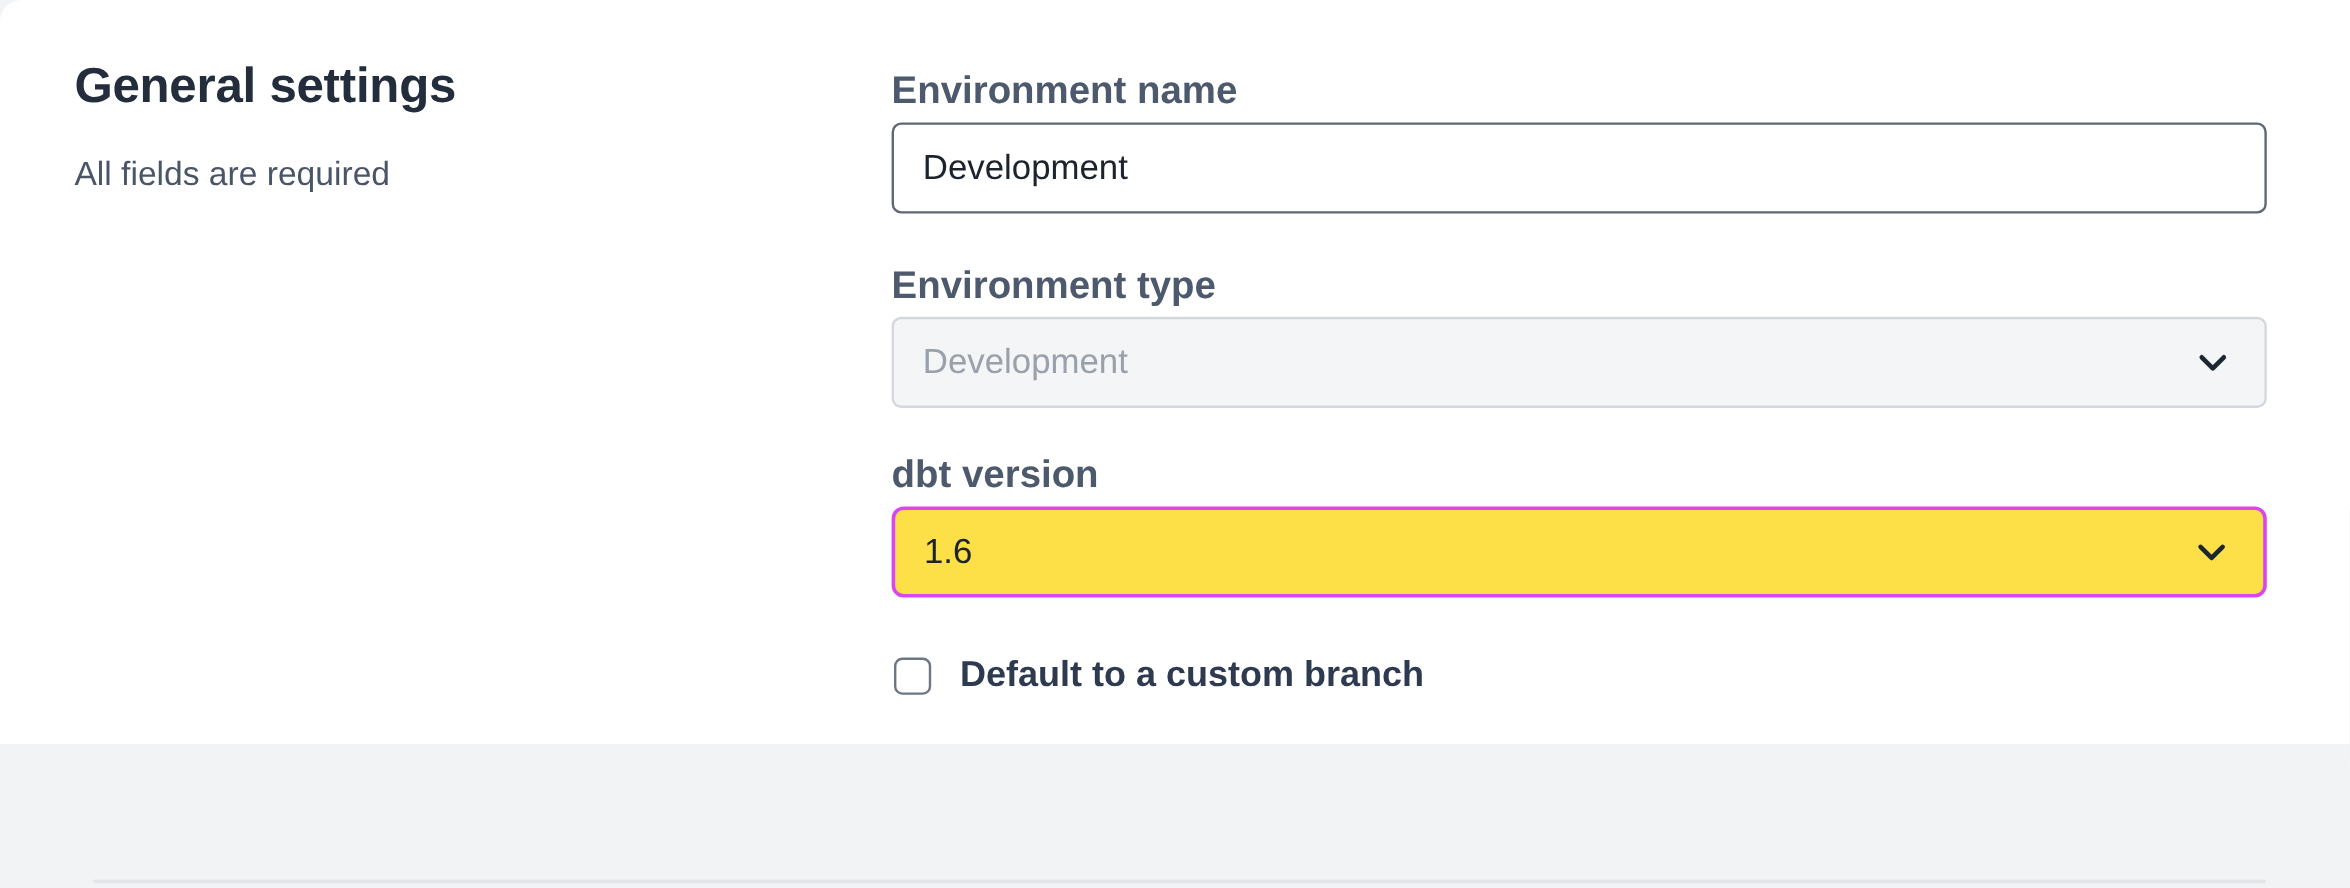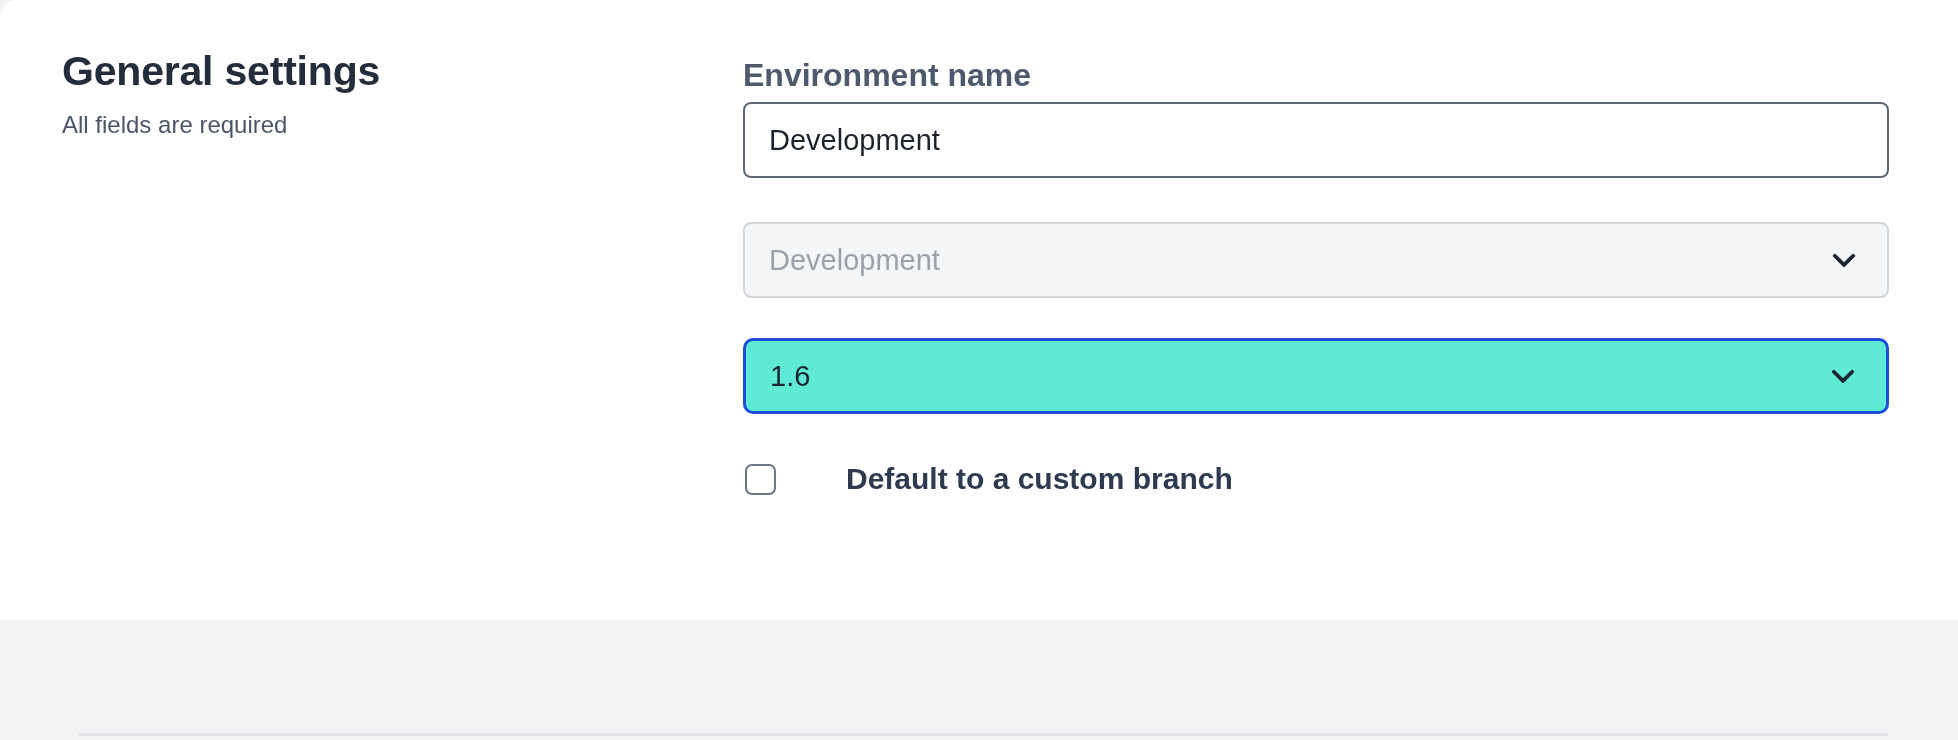--- a/index.html
+++ b/index.html
@@ -16,22 +16,22 @@
     border-top-left-radius: 18px; 
   }
 
   
   .intro { position: absolute; left: 62px; top: 48px; width: 560px; }
   .page-title {
     font-size: 41px; font-weight: 700; color: #232d3b;
     letter-spacing: -0.2px; line-height: 1.15;
   }
   .page-subtitle {
-    margin-top: 16px;
-    font-size: 24px; font-weight: 400; color: #4a5668;
+    margin-top: 34px;
+    font-size: 28px; font-weight: 400; color: #4a5668;
   }
 
   
   .form-col { position: absolute; left: 743px; top: 60px; width: 1146px; }
 
   .field-label {
     display: block;
     font-size: 32px; font-weight: 700; color: #4d5a6d;
     line-height: 30px; margin-bottom: 12px;
   }
@@ -57,41 +57,40 @@
   }
   .select-box .chevron { position: absolute; right: 26px; top: 50%; transform: translateY(-50%); display: flex; }
 
   .select-disabled {
     background: #f4f5f7;
     border: 2px solid #d4d7dc;
     color: #9aa1ab;
     cursor: not-allowed;
   }
   .select-focused {
-    background: #5eead4;
-    border: 3px solid #1d4ed8;
+    background: #fde047;
+    border: 3px solid #d946ef;
     border-radius: 10px;
     color: #1d232c;
   }
 
   .spacer-lg { height: 44px; }
   .spacer-md { height: 40px; }
 
   .helper-text {
     margin-top: 16px;
     width: 1125px;
     font-size: 29px; line-height: 43px;
     color: #5c6876;
   }
 
   .checkbox-row {
     margin-top: 48px;
     display: flex; align-items: center;
     margin-left: 2px;
-    gap: 46px;
   }
   .checkbox {
     appearance: none; -webkit-appearance: none;
     width: 31px; height: 31px;
     border: 2.5px solid #6e7684; border-radius: 7px;
     background: #ffffff;
     cursor: pointer;
     flex: 0 0 auto;
   }
   .checkbox-label {
@@ -117,31 +116,33 @@
     <div class="page-subtitle">All fields are required</div>
   </div>
 
   <div class="form-col">
 
     <label class="field-label">Environment name</label>
     <input class="text-input" type="text" value="Development" style="">
 
     <div class="spacer-lg"></div>
 
+    <label class="field-label">Environment type</label>
     <div class="select-box select-disabled">
       <span>Development</span>
       <span class="chevron">
         <svg width="34" height="34" viewBox="0 0 24 24" fill="none">
           <path d="M5.5 9 L12 15.5 L18.5 9" stroke="#1c2733" stroke-width="2.7" stroke-linecap="round" stroke-linejoin="round"></path>
         </svg>
       </span>
     </div>
 
     <div class="spacer-md"></div>
 
+    <label class="field-label">dbt version</label>
     <div class="select-box select-focused">
       <span>1.6</span>
       <span class="chevron">
         <svg width="34" height="34" viewBox="0 0 24 24" fill="none">
           <path d="M5.5 9 L12 15.5 L18.5 9" stroke="#1c2733" stroke-width="2.7" stroke-linecap="round" stroke-linejoin="round"></path>
         </svg>
       </span>
     </div>
 
     <div class="checkbox-row">

